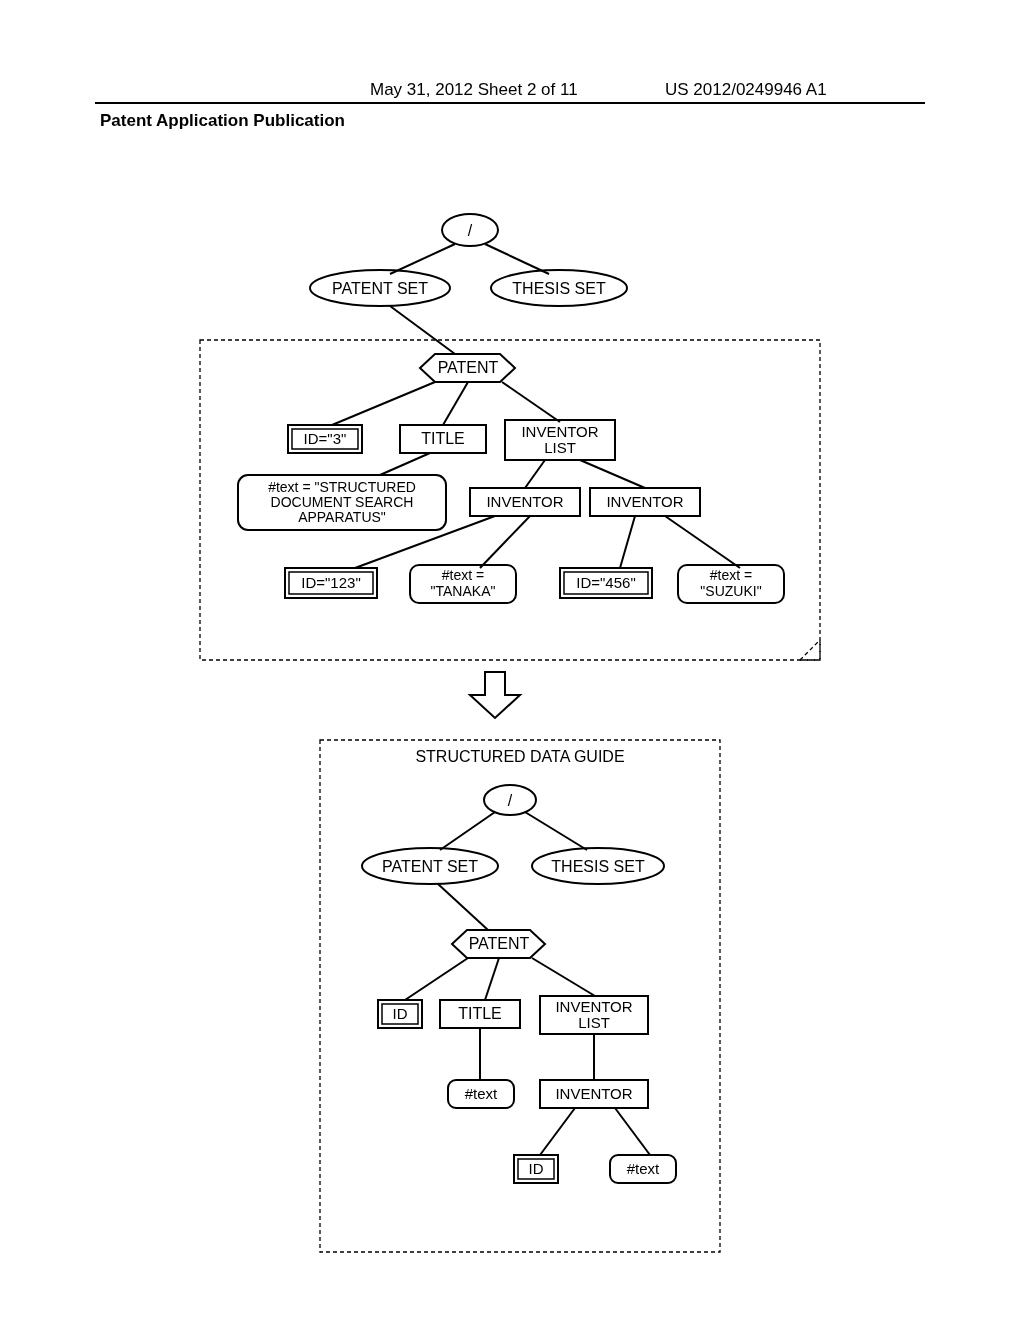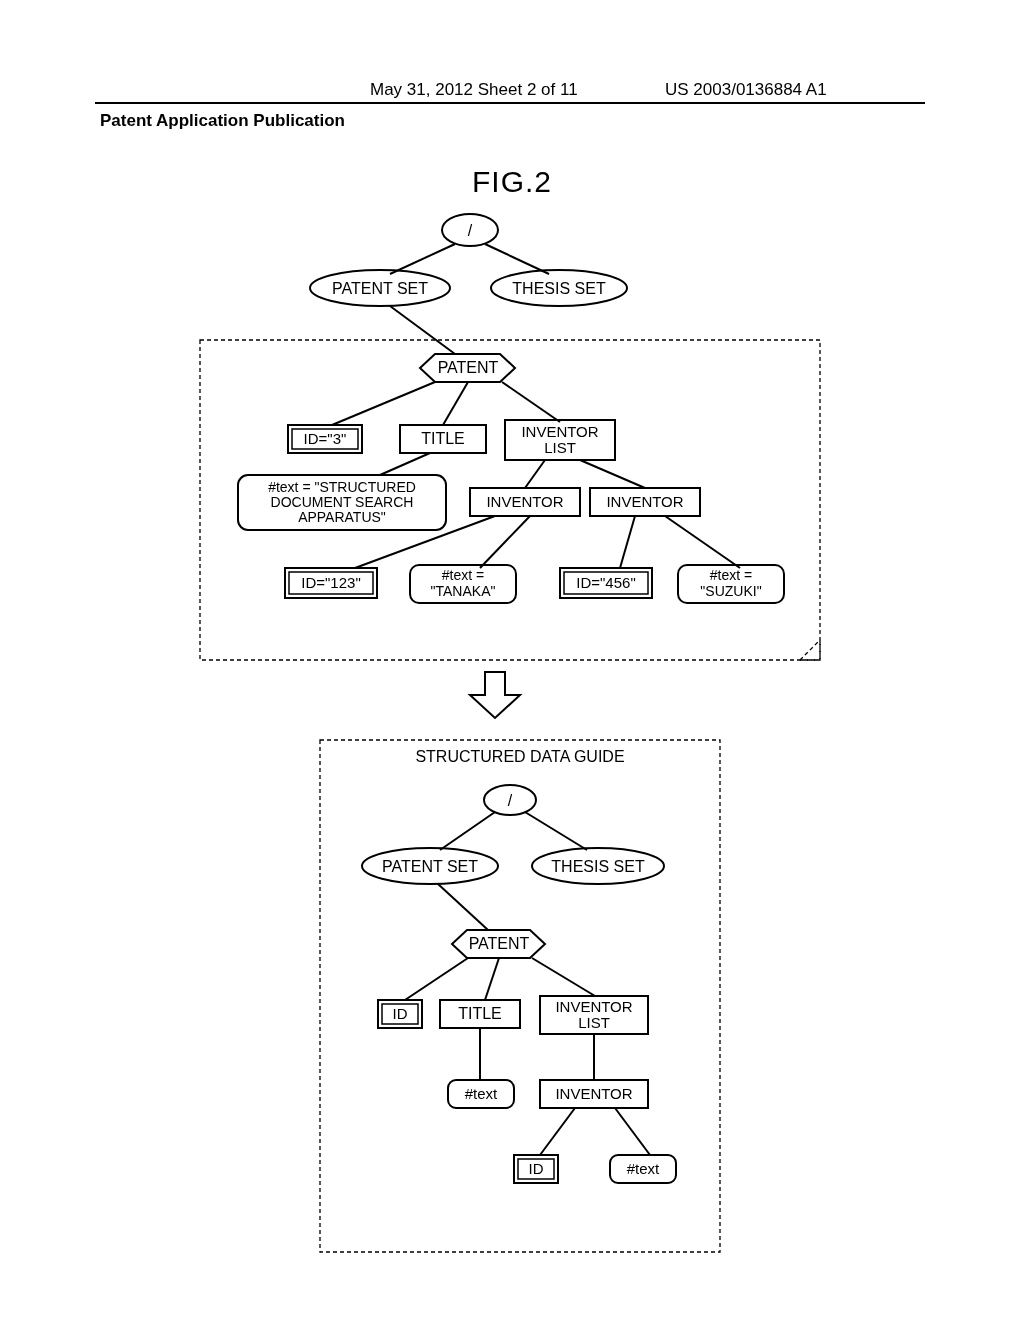--- a/index.html
+++ b/index.html
@@ -71,24 +71,23 @@
   .small { font-size: 15px; }
   .tiny  { font-size: 14px; }
 </style>
 </head>
 <body>
 
 <div class="page">
   <div class="header">
     <span class="hdr-left">Patent Application Publication</span>
     <span class="hdr-mid">May 31, 2012  Sheet 2 of 11</span>
-    <span class="hdr-right">US 2003/0136884 A1</span>
+    <span class="hdr-right">US 2012/0249946 A1</span>
   </div>
   <div class="rule"></div>
-  <div class="fig-title">FIG.2</div>
 
   <svg class="diagram" viewBox="0 0 844 1090">
 
     <ellipse cx="380" cy="30" rx="28" ry="16" fill="none" stroke="#000" stroke-width="2"></ellipse>
     <text x="380" y="36" text-anchor="middle">/</text>
 
     <line x1="365" y1="44" x2="300" y2="74" stroke="#000" stroke-width="2"></line>
     <line x1="395" y1="44" x2="459" y2="74" stroke="#000" stroke-width="2"></line>
 
     <ellipse cx="290" cy="88" rx="70" ry="18" fill="none" stroke="#000" stroke-width="2"></ellipse>

